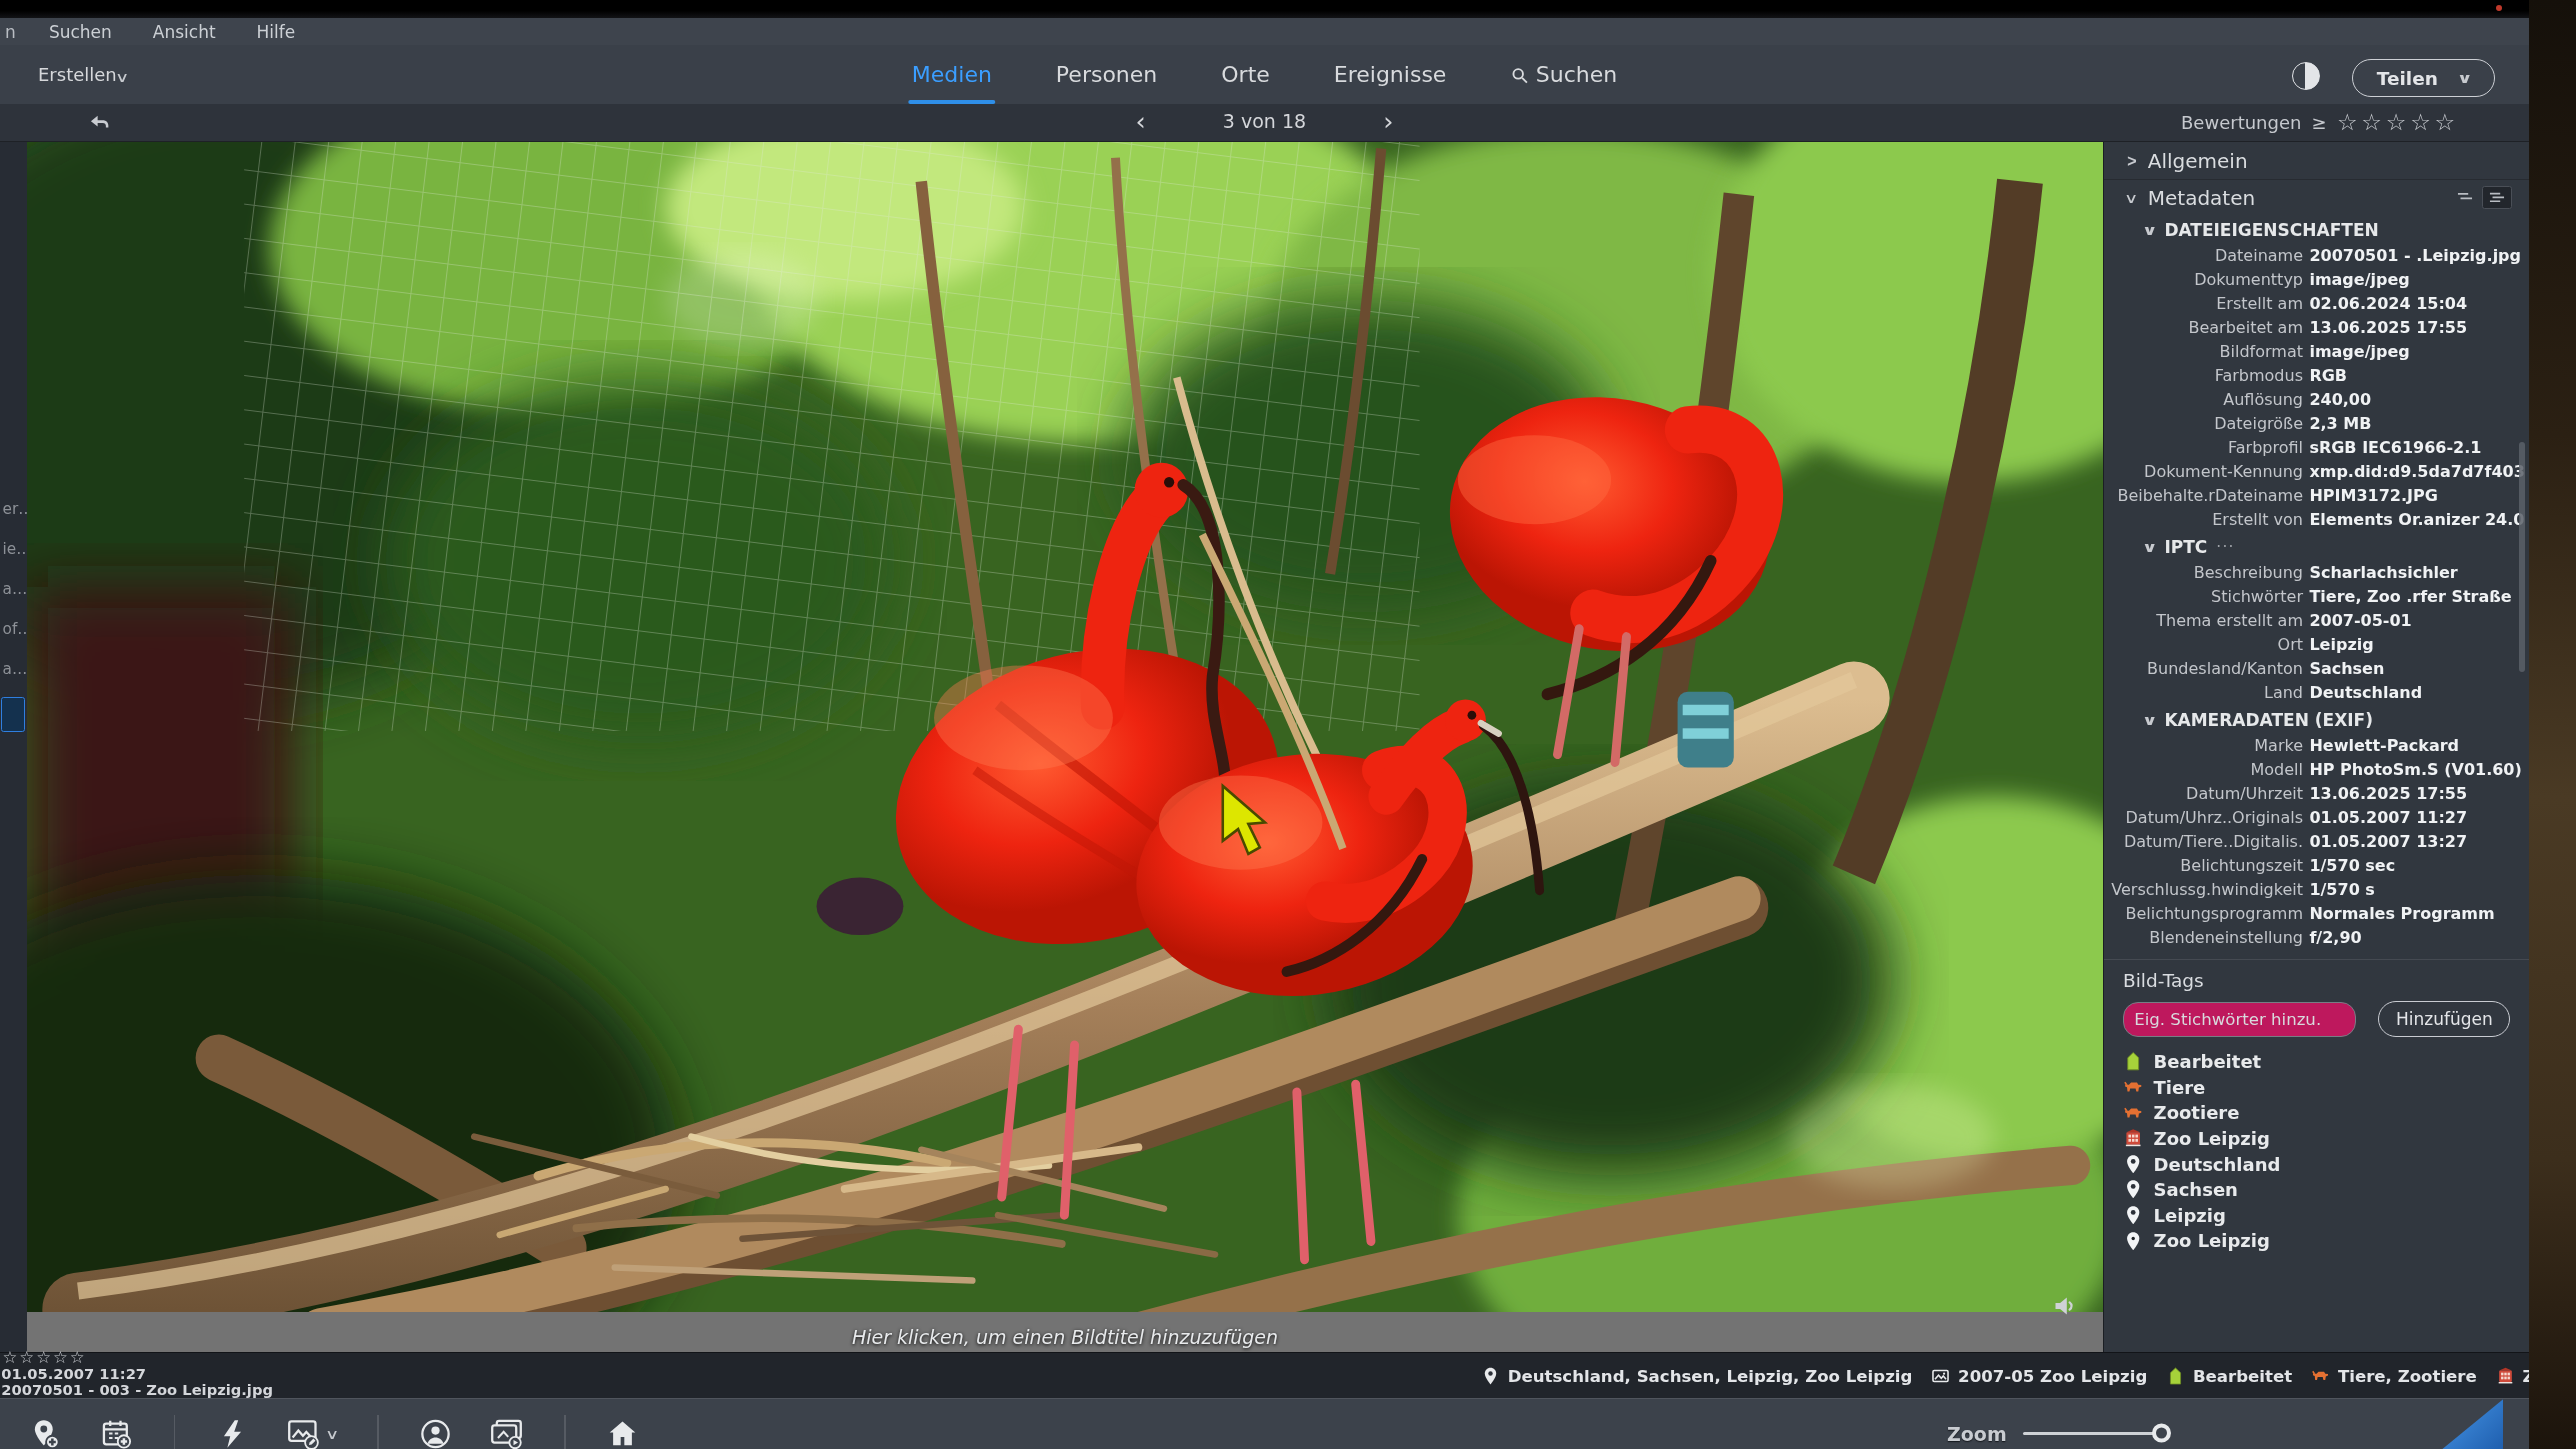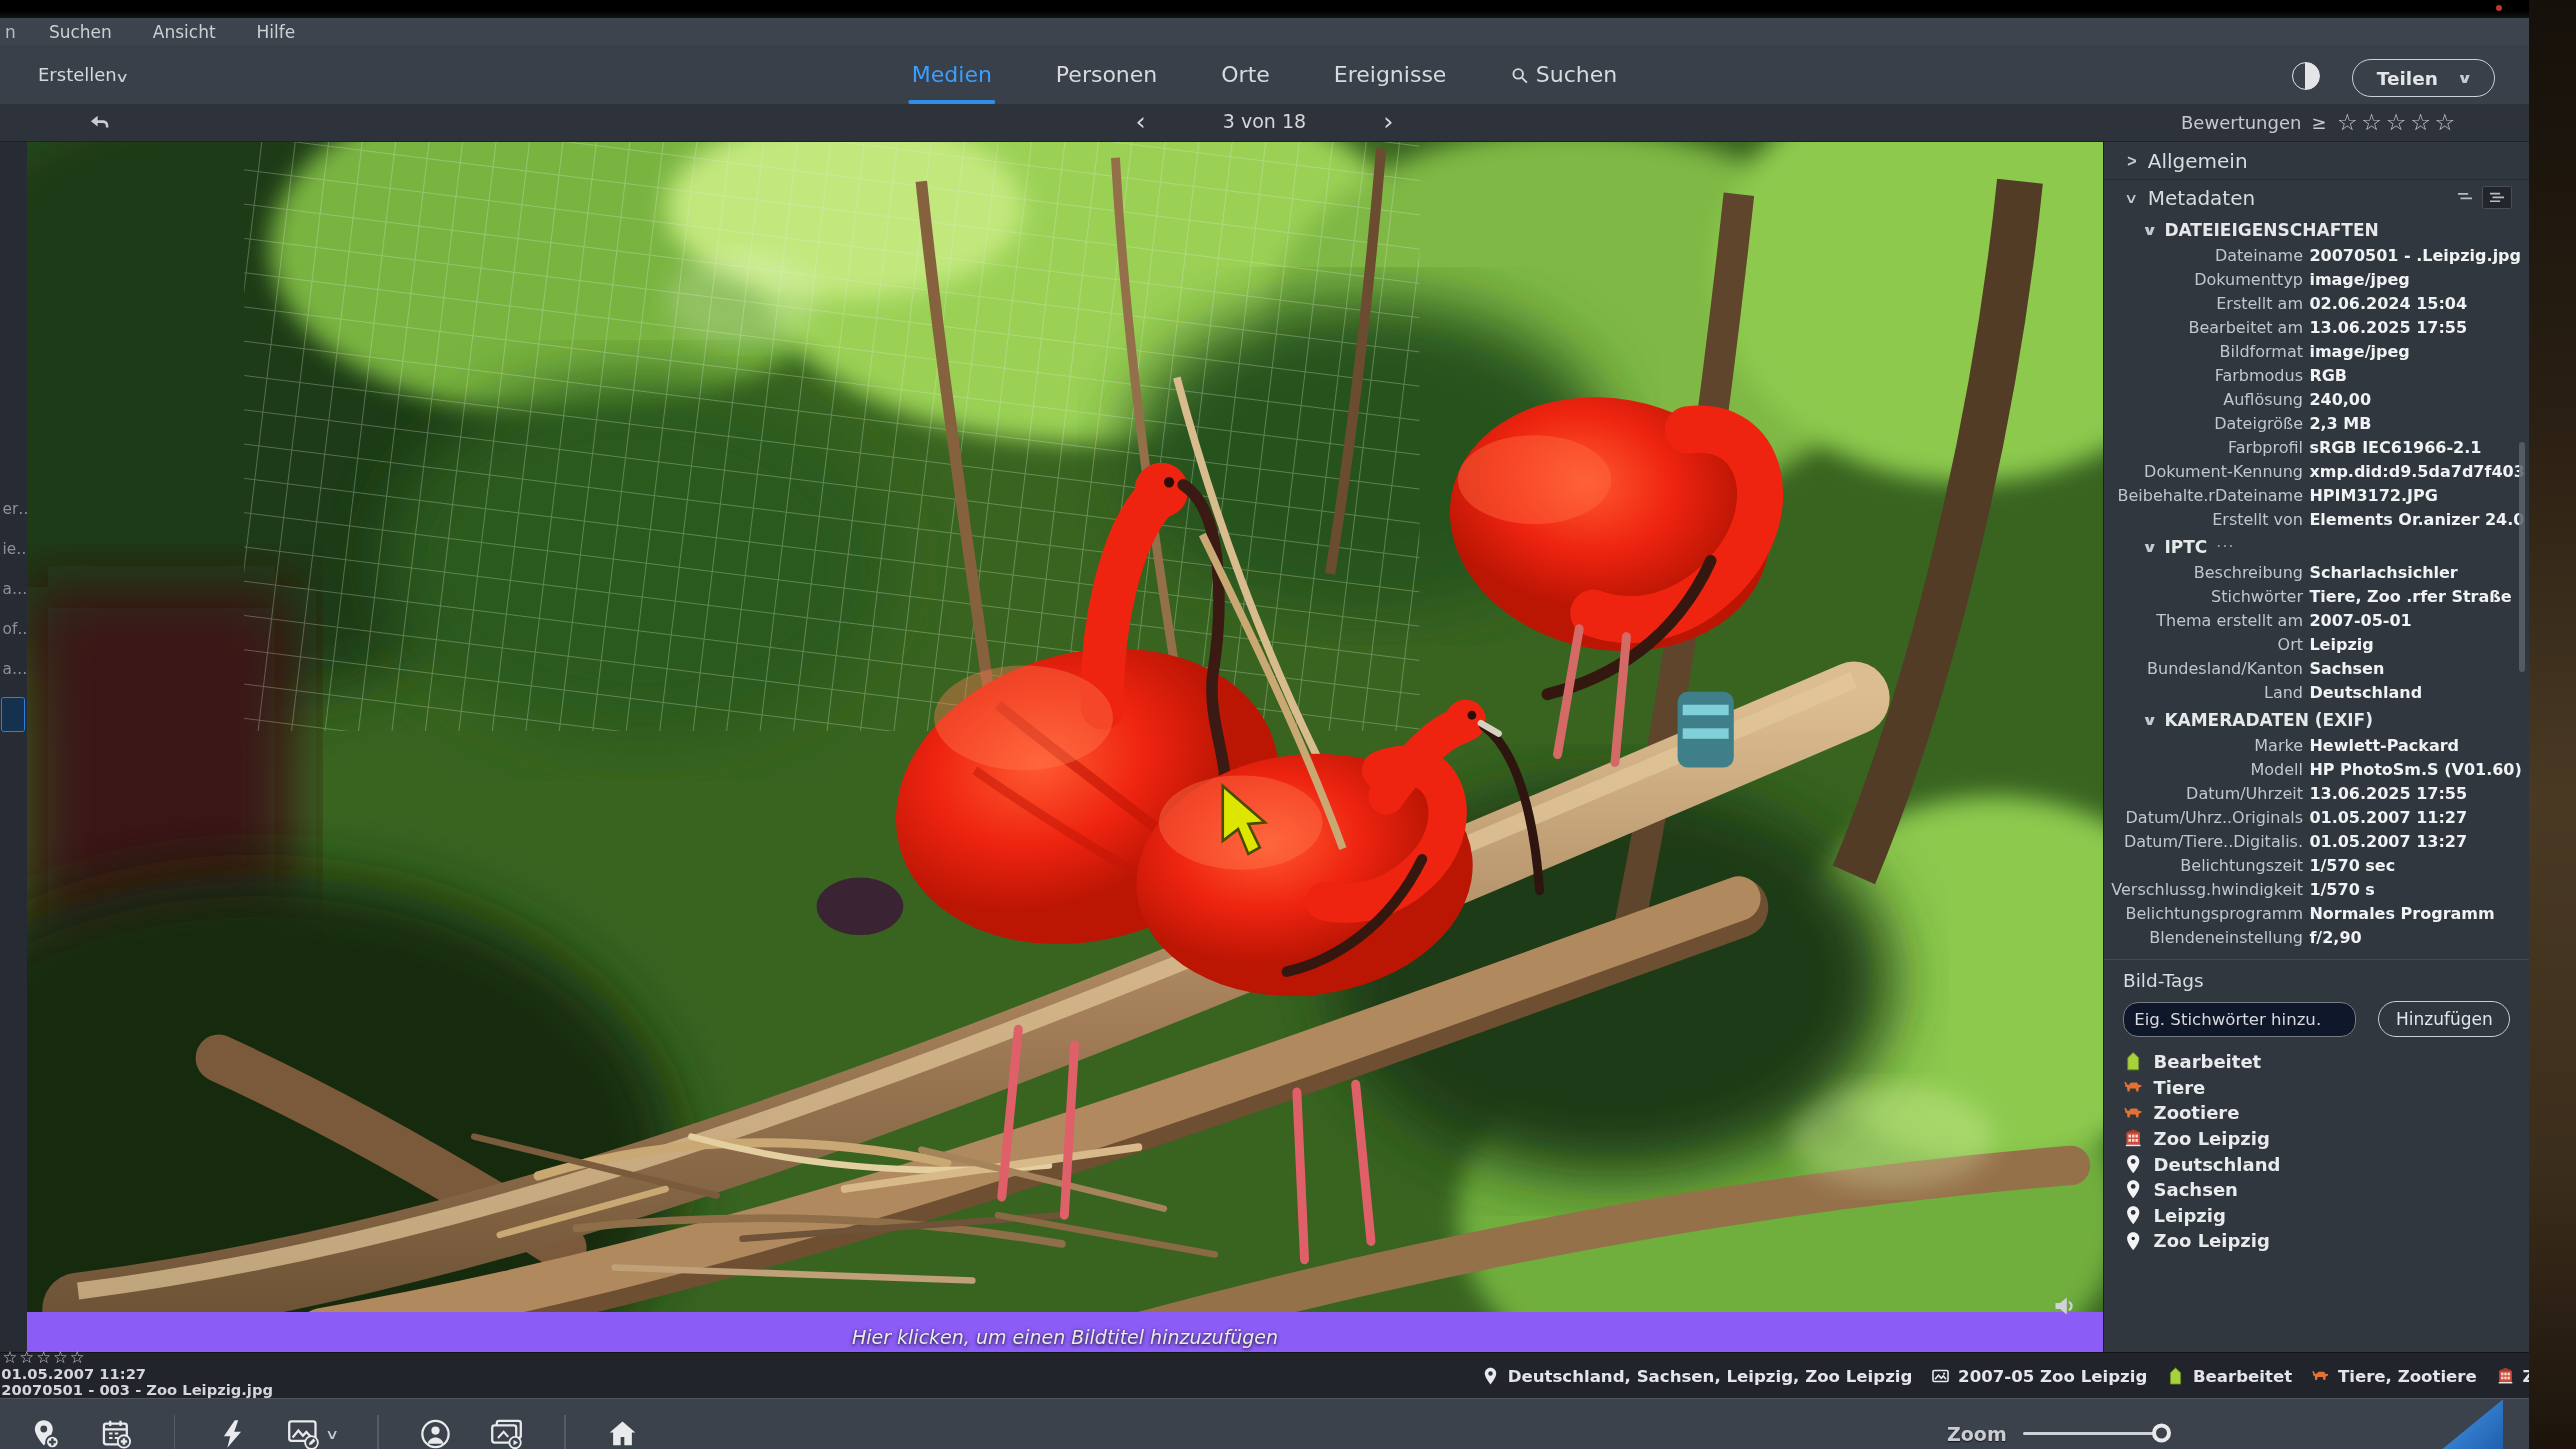--- a/index.html
+++ b/index.html
@@ -39,21 +39,21 @@
   #nav-counter{left:50%;top:6.4px;transform:translateX(-50%);display:flex;align-items:center;gap:77px;
     color:#d4d6da;font-size:19px;}
   .nav-arrow{font-size:25.6px;line-height:19px;color:#d4d6da;}
   #ratings{right:70px;top:5.1px;display:flex;align-items:center;gap:10.2px;color:#c6c9ce;font-size:18px;}
   #ratings .stars{font-size:23px;letter-spacing:3.8px;color:#c6c9ce;}
   
   #left-strip{left:0;top:124px;width:27px;height:1210px;background:#272c34;overflow:hidden;border-right:0.6px solid #1b1e23;}
   .strip-frag{color:#8d9197;font-size:15.3px;margin:22px 0 0 2.6px;white-space:nowrap;}
   #strip-thumb{margin:19px 0 0 1.3px;width:22px;height:33px;border:1.9px solid #2f7fe0;border-radius:2.6px;background:#14314e;}
   
-  #viewer{left:27px;top:124px;width:2076px;height:1210px;background:#8b5cf6;}
+  #viewer{left:27px;top:124px;width:2076px;height:1210px;background:#737373;}
   #photo-wrap{left:0;top:0;width:2076px;height:1170px;}
   #photo-wrap svg{width:100%;height:100%;display:block;}
   #caption{left:0;bottom:3.8px;width:100%;text-align:center;color:#e8eaec;font-size:19px;font-style:italic;
     text-shadow:0 1.3px 3.8px #000;}
   #speaker{right:23px;bottom:32px;width:28px;height:28px;color:#cfd2d6;}
   
   #infopanel{left:2103px;top:124px;width:425px;height:1210px;background:#31373f;border-left:1.3px solid #1b1e23;
     color:#c9ccd1;}
   #panel-tabs{position:relative;height:40px;border-bottom:1.3px solid #202329;display:flex;align-items:center;gap:36px;
     padding-left:22px;font-size:19px;}
@@ -69,21 +69,21 @@
   .vt svg{width:18px;height:12.8px;}
   .group-header{display:flex;align-items:center;gap:9px;padding-left:40px;height:29px;font-size:17px;font-weight:bold;color:#e6e8ea;}
   .group-header .suffix{font-weight:normal;color:#9ea2a8;font-size:15.3px;letter-spacing:1.3px;}
   .meta-grid{display:grid;grid-template-columns:199px auto;column-gap:6.4px;line-height:24px;font-size:16px;}
   .meta-label{text-align:right;color:#c3c6cb;white-space:nowrap;}
   .meta-value{font-weight:bold;color:#f0f2f4;white-space:nowrap;}
   #panel-scrollthumb{position:absolute;right:3.8px;top:300px;width:5.8px;height:230px;border-radius:3.2px;background:#5a6069;opacity:.85;}
   #bildtags{margin-top:9px;border-top:0.6px solid #454a52;padding:10.2px 16.6px 0 19px;}
   #bildtags-title{font-size:18.5px;color:#d9dce0;}
   #tag-input-row{margin-top:10.2px;display:flex;align-items:center;}
-  #tag-input{width:211px;height:33px;background:#0f172a;border:1.3px solid #787d85;border-radius:15px;color:#d8dadd;
+  #tag-input{width:211px;height:33px;background:#be185d;border:1.3px solid #787d85;border-radius:15px;color:#d8dadd;
     font-size:16.6px;padding:0 10.2px;font-family:inherit;}
   #tag-input::placeholder{color:#d8dadd;opacity:1;}
   #add-tag-btn{margin-left:22px;width:132px;height:36px;border:1.9px solid #c9ccd2;border-radius:19px;background:transparent;
     color:#e3e5e8;font-size:17px;font-family:inherit;}
   #tag-list{margin-top:11.5px;}
   .tag-row{display:flex;align-items:center;gap:10.2px;height:25.6px;font-size:18px;font-weight:bold;color:#e8eaec;}
   .tag-ic{width:20.4px;height:20.4px;flex:0 0 20.4px;color:#f2f4f6;}
   .tag-ic svg{width:20.4px;height:20.4px;display:block;}
   
   #statusbar{left:0;top:1334px;width:2529px;height:46px;background:#21252b;border-top:1.3px solid #121418;}

